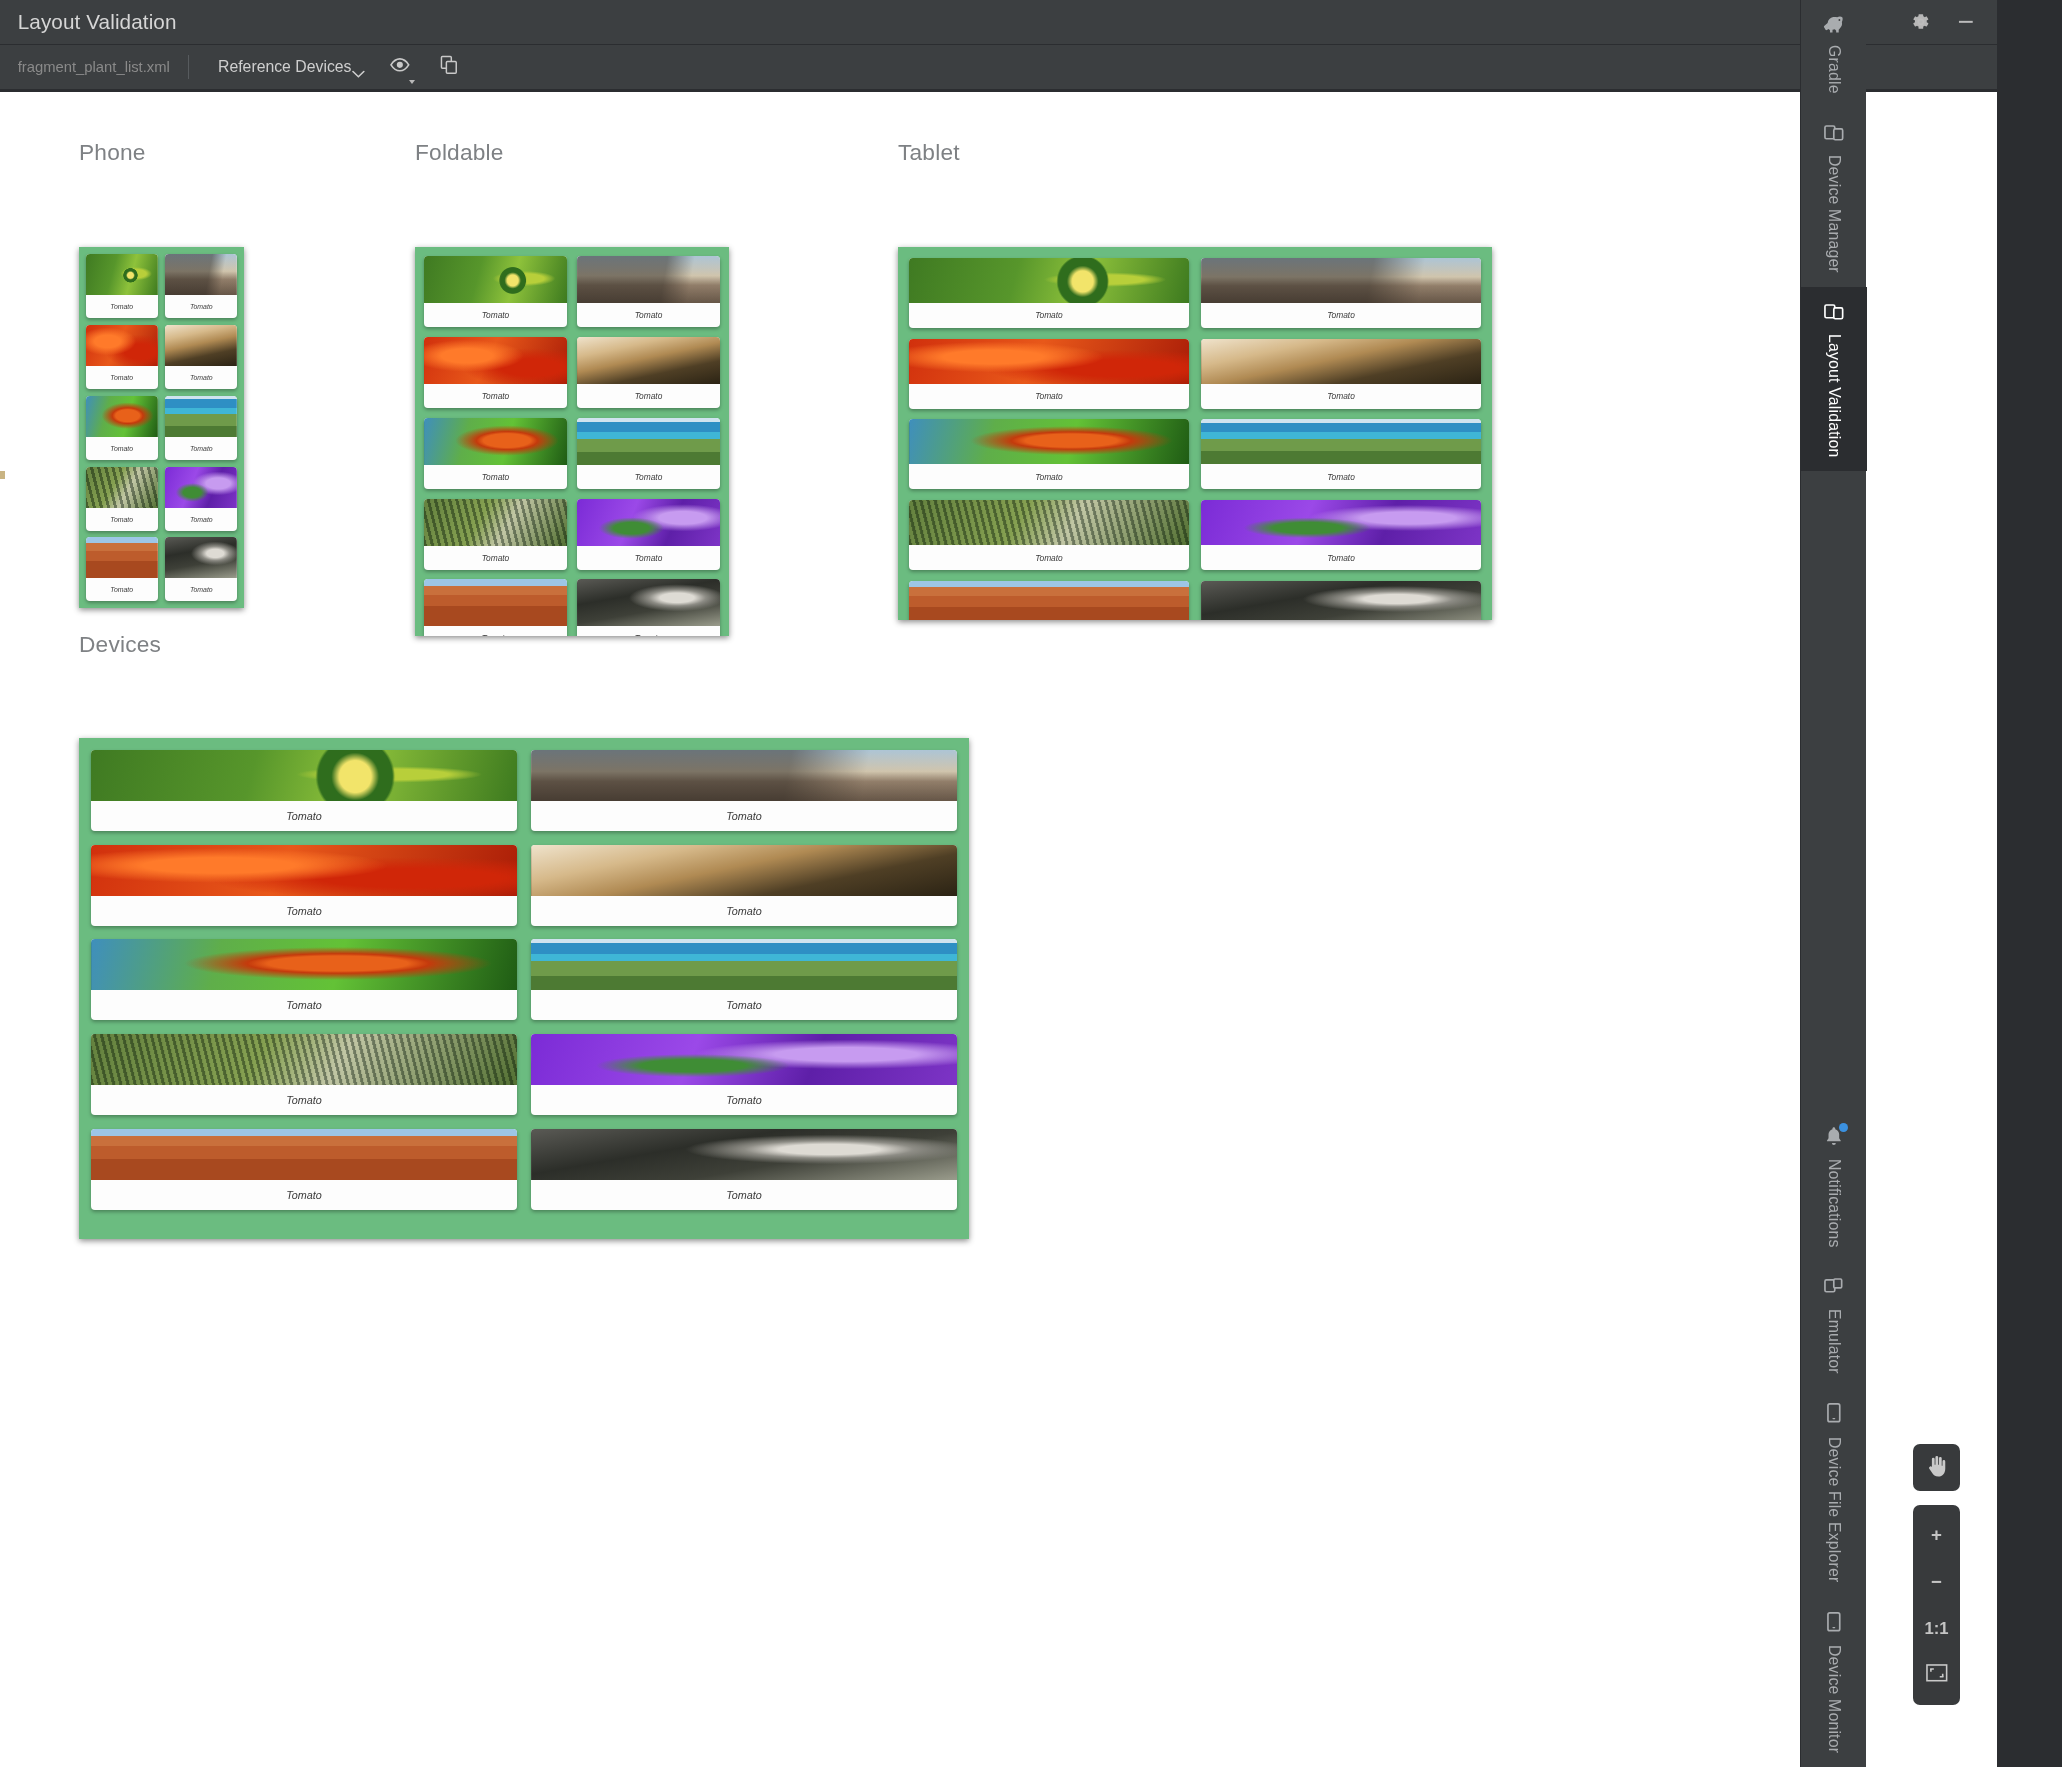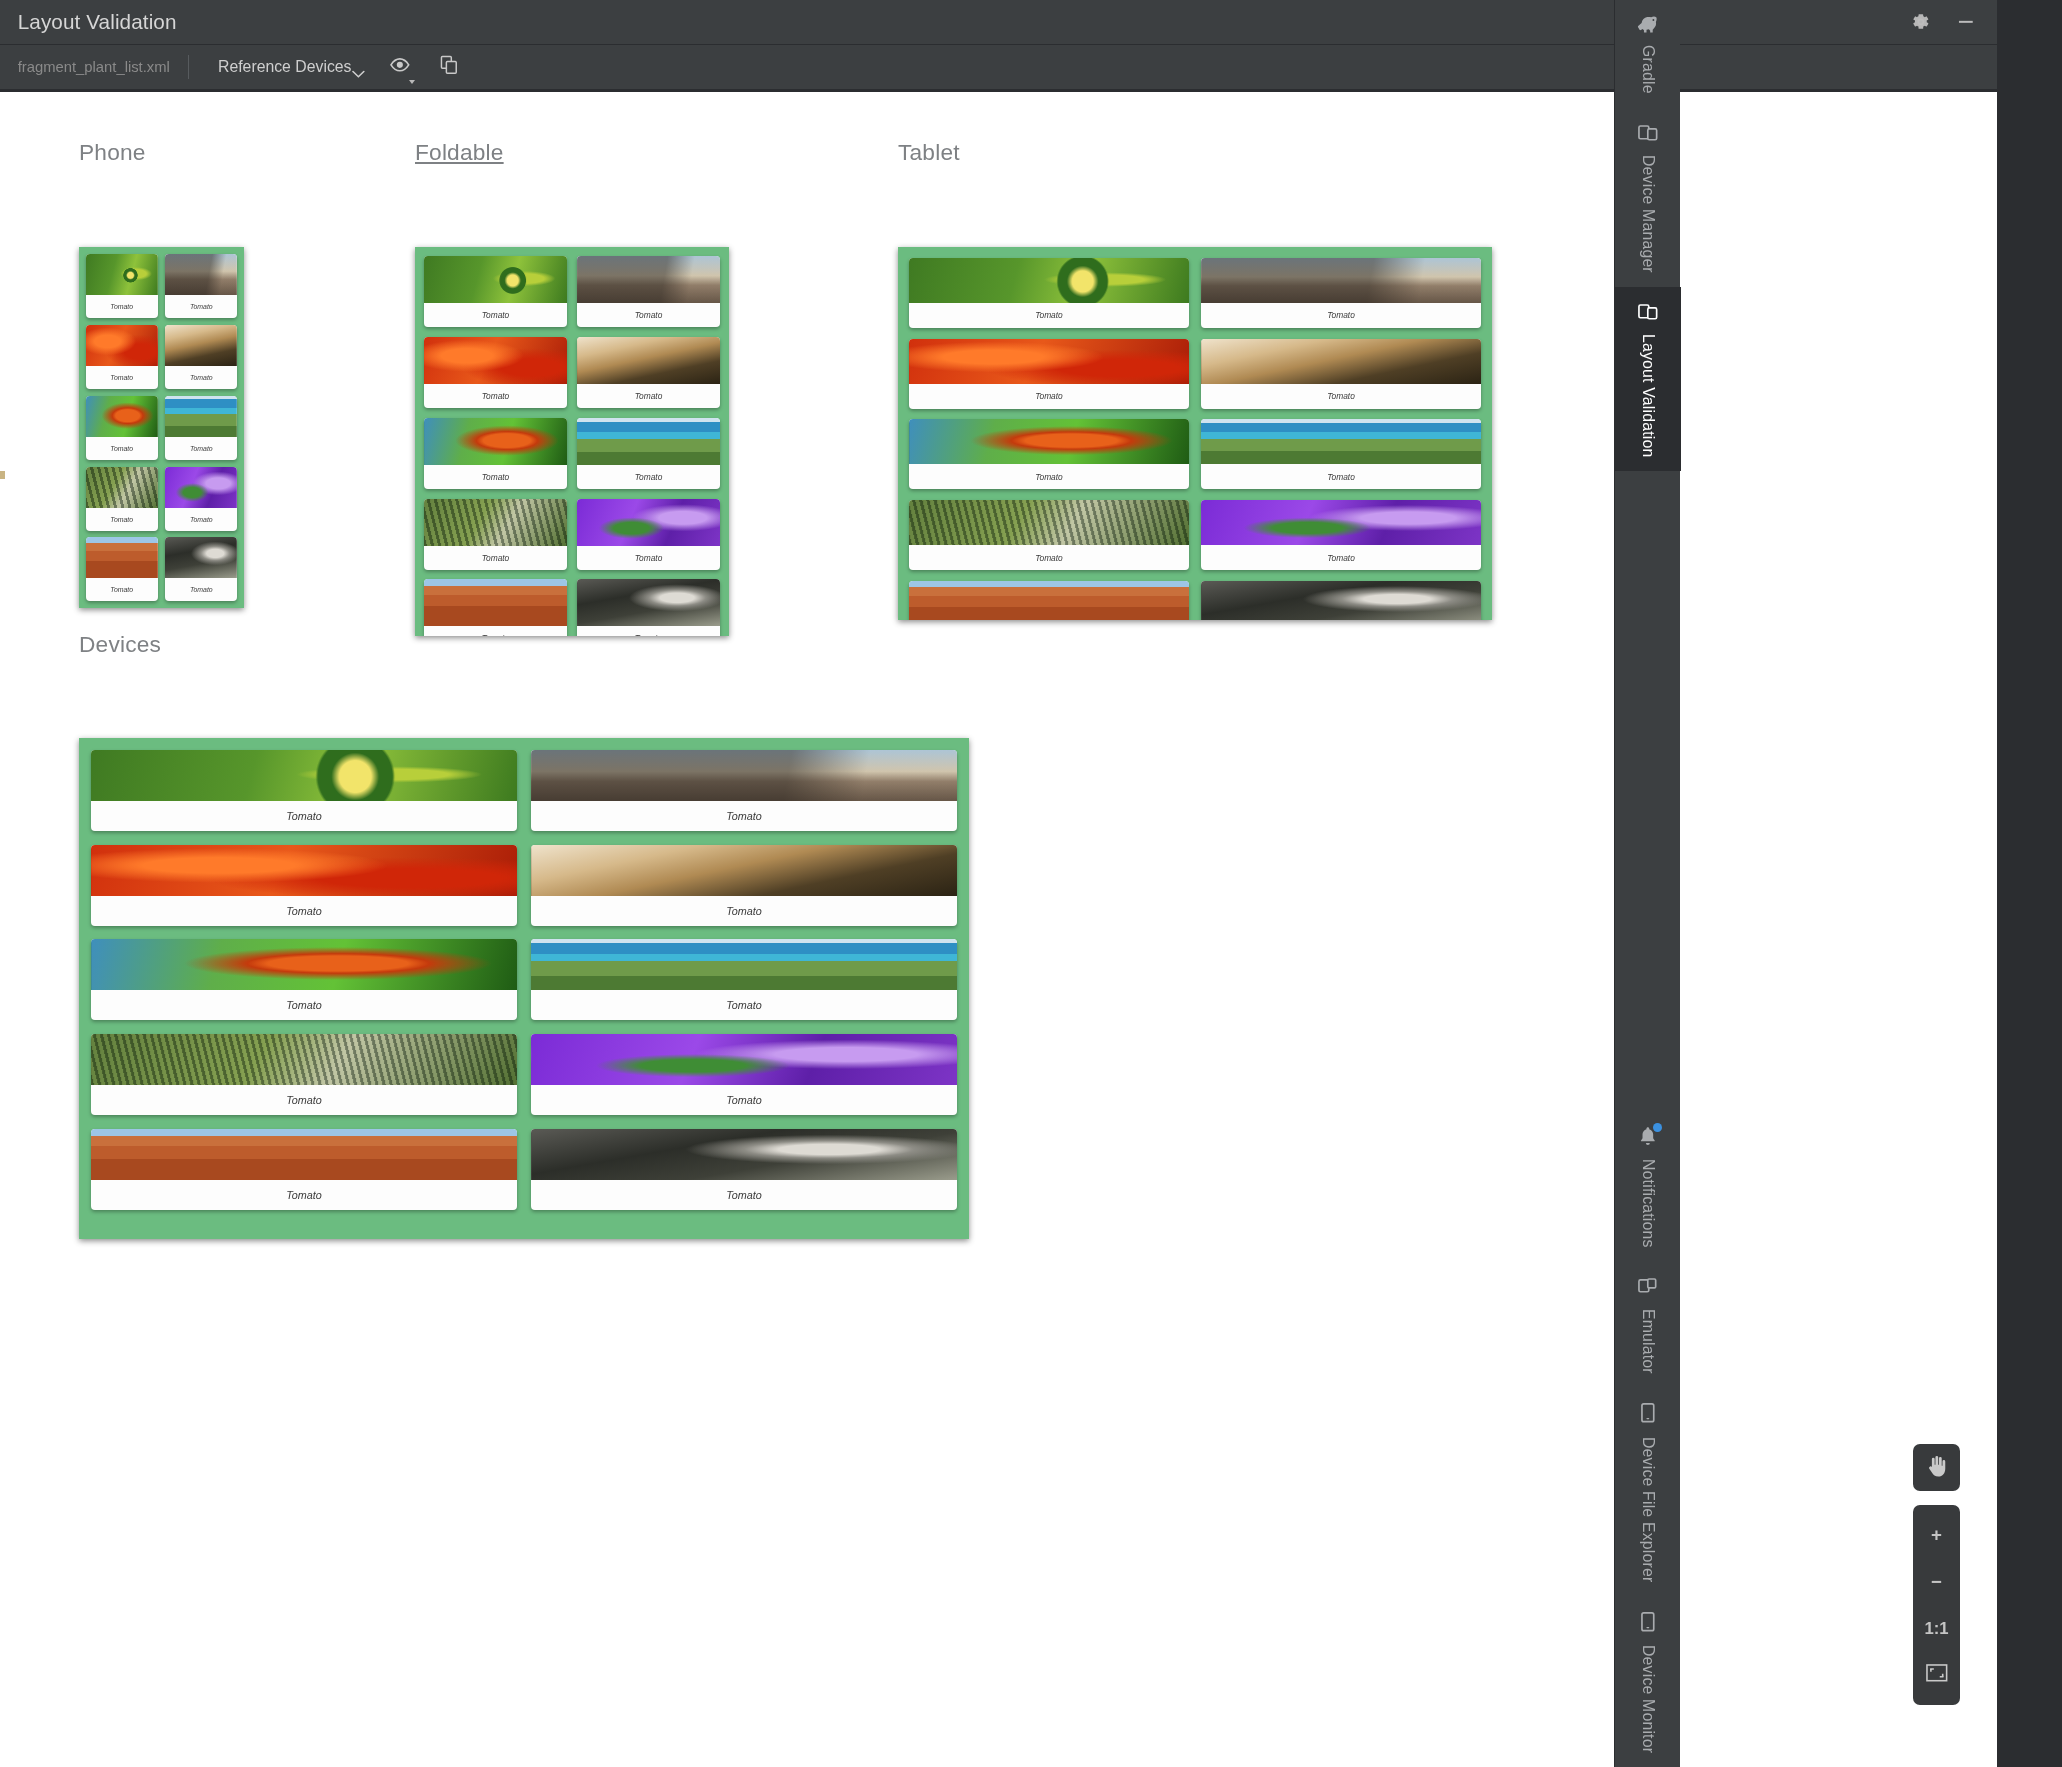--- a/index.html
+++ b/index.html
@@ -4,21 +4,21 @@
 <style>
   * { box-sizing: border-box; margin: 0; padding: 0; }
   html, body {
     width: 2063px; height: 1767px;
     background: #2b2d30;
     font-family: "Liberation Sans", sans-serif;
     overflow: hidden;
   }
 
   
-  #app { position: relative; width: 1680px; height: 1767px; }
+  #app { position: relative; width: 1866px; height: 1767px; }
 
   .titlebar {
     position: absolute; left: 0; top: 0;
     width: 1997px; height: 45px;
     background: #3c3f41;
     border-bottom: 1px solid #2b2d30;
     display: flex; align-items: center;
   }
   .titlebar-title {
     margin-left: 17.7px;
@@ -314,21 +314,21 @@
             <div class="card-img" style="background-image: linear-gradient(rgb(157, 198, 230) 0px, rgb(157, 198, 230) 14%, rgb(201, 112, 60) 14%, rgb(201, 112, 60) 34%, rgb(189, 92, 44) 34%, rgb(189, 92, 44) 58%, rgb(168, 73, 31) 58%, rgb(168, 73, 31) 100%);"></div>
             <div class="card-label">Tomato</div>
           </div>
           <div class="card">
             <div class="card-img" style="background-image: radial-gradient(at 70% 40%, rgb(222, 219, 212) 0px, rgb(222, 219, 212) 12%, rgb(142, 141, 134) 20%, rgba(0, 0, 0, 0) 34%), linear-gradient(170deg, rgb(90, 90, 85) 0%, rgb(44, 46, 41) 36%, rgb(62, 64, 56) 62%, rgb(154, 156, 140) 100%);"></div>
             <div class="card-label">Tomato</div>
           </div>
         </div>
     </div>
 
-    <div class="device-label" style="left:415px; top:47px;text-decoration:underline;">Foldable</div>
+    <div class="device-label" style="left:415px; top:47px;">Foldable</div>
     <div class="device-frame" id="fold-frame">
       <div class="grid">
           <div class="card">
             <div class="card-img" style="background-image: radial-gradient(circle at 62% 52%, rgb(242, 228, 106) 0px, rgb(242, 228, 106) 6%, rgb(47, 109, 29) 9%, rgb(47, 109, 29) 14%, rgba(0, 0, 0, 0) 15%), radial-gradient(at 70% 48%, rgb(184, 207, 58) 0px, rgb(184, 207, 58) 14%, rgba(0, 0, 0, 0) 22%), linear-gradient(105deg, rgb(63, 122, 34) 0%, rgb(87, 150, 43) 38%, rgb(142, 194, 59) 62%, rgb(61, 122, 31) 100%);"></div>
             <div class="card-label">Tomato</div>
           </div>
           <div class="card">
             <div class="card-img" style="background-image: linear-gradient(100deg, rgba(40, 35, 30, 0.55) 60%, rgba(40, 35, 30, 0.1) 78%), linear-gradient(rgb(188, 215, 234) 0%, rgb(227, 215, 189) 42%, rgb(157, 136, 114) 62%, rgb(109, 92, 76) 100%);"></div>
             <div class="card-label">Tomato</div>
           </div>

